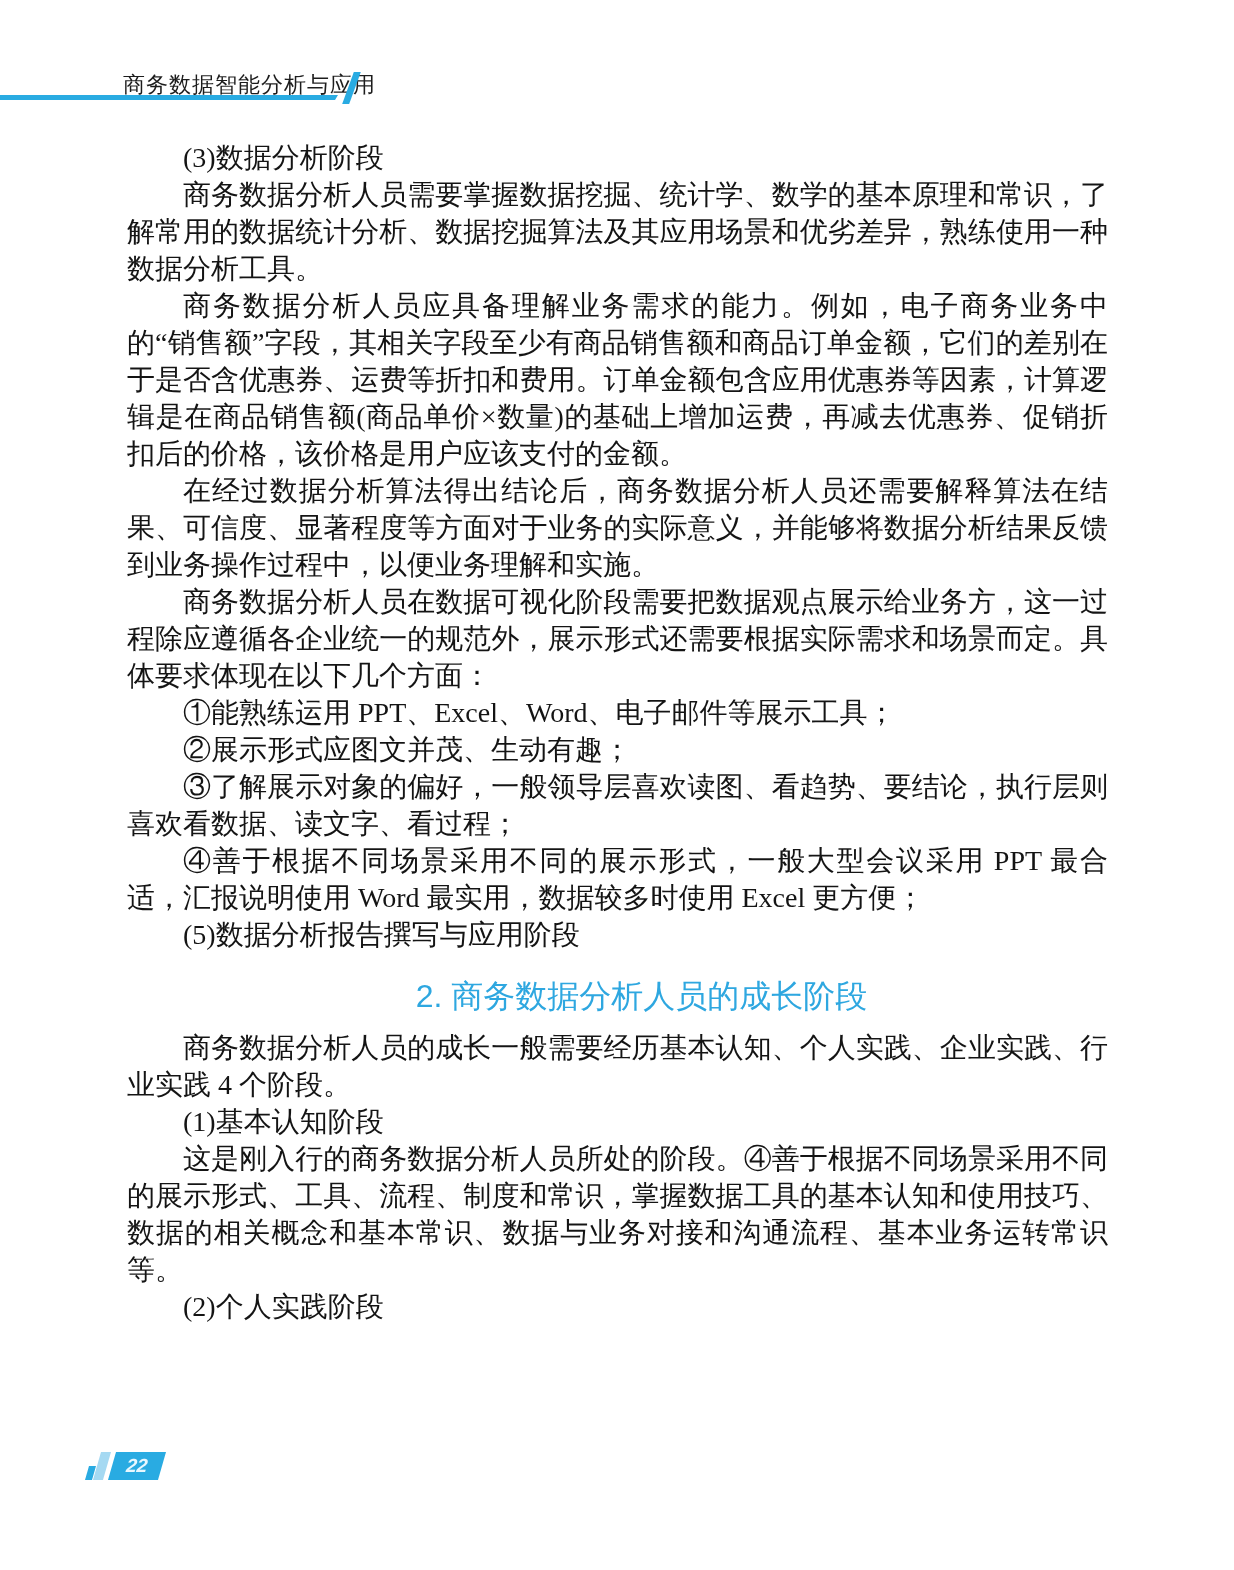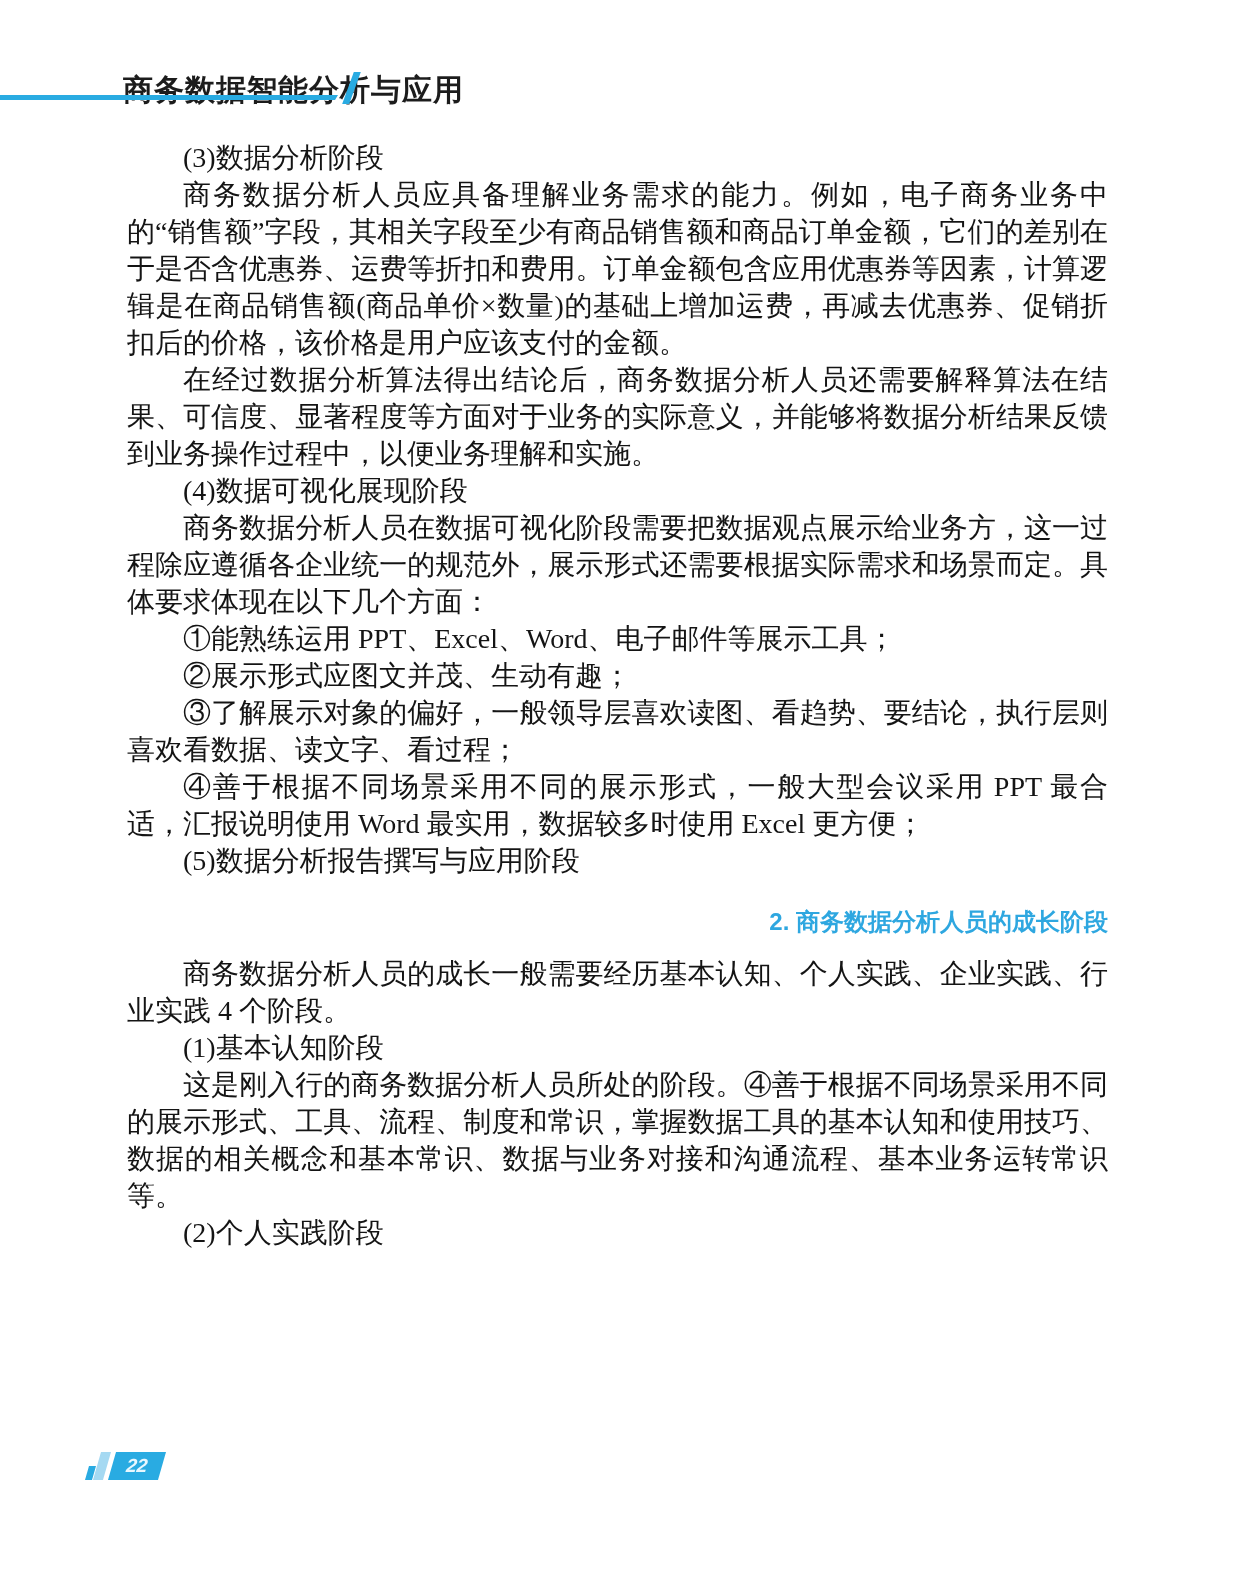--- a/index.html
+++ b/index.html
@@ -18,22 +18,22 @@
     overflow: hidden;
     font-family: "Liberation Serif", "DejaVu Serif", serif;
   }
 
   
   .header-title {
     position: absolute;
     left: 123px;
     top: 70px;
     font-family: "Liberation Sans", "DejaVu Sans", sans-serif;
-    font-weight: bold;
-    font-size: 30px;
+    font-weight: normal;
+    font-size: 22px;
     letter-spacing: 1px;
     color: #1c1c1c;
     white-space: nowrap;
   }
   .header-rule {
     position: absolute;
     left: 0;
     top: 95px;
     width: 338px;
     height: 5px;
@@ -62,26 +62,26 @@
     font-size: 28px;
     line-height: 37px;
     color: var(--text-color);
     text-align: justify;
     text-indent: 2em;
     font-family: "Liberation Serif", "DejaVu Serif", serif;
   }
   .content p.section-heading {
     margin: 28px 0 18px 0;
     font-family: "Liberation Sans", "DejaVu Sans", sans-serif;
-    font-weight: bold;
-    font-size: 24px;
+    font-weight: normal;
+    font-size: 32px;
     line-height: 30px;
     color: var(--heading-blue);
     text-indent: 48px;
-    text-align: right;
+    text-align: center;
   }
 
   
   .page-badge {
     position: absolute;
     left: 85px;
     top: 1452px;
     width: 90px;
     height: 28px;
   }
@@ -128,23 +128,23 @@
 <div>
 
   <div>
     <div class="header-title">商务数据智能分析与应用</div>
     <div class="header-rule"></div>
     <div class="header-slash"></div>
   </div>
 
   <div class="content">
       <p class="para">(3)数据分析阶段</p>
+      <p class="para">商务数据分析人员需要掌握数据挖掘、统计学、数学的基本原理和常识，了解常用的数据统计分析、数据挖掘算法及其应用场景和优劣差异，熟练使用一种数据分析工具。</p>
       <p class="para">商务数据分析人员应具备理解业务需求的能力。例如，电子商务业务中的“销售额”字段，其相关字段至少有商品销售额和商品订单金额，它们的差别在于是否含优惠券、运费等折扣和费用。订单金额包含应用优惠券等因素，计算逻辑是在商品销售额(商品单价×数量)的基础上增加运费，再减去优惠券、促销折扣后的价格，该价格是用户应该支付的金额。</p>
       <p class="para">在经过数据分析算法得出结论后，商务数据分析人员还需要解释算法在结果、可信度、显著程度等方面对于业务的实际意义，并能够将数据分析结果反馈到业务操作过程中，以便业务理解和实施。</p>
-      <p class="para">(4)数据可视化展现阶段</p>
       <p class="para">商务数据分析人员在数据可视化阶段需要把数据观点展示给业务方，这一过程除应遵循各企业统一的规范外，展示形式还需要根据实际需求和场景而定。具体要求体现在以下几个方面：</p>
       <p class="para">①能熟练运用 PPT、Excel、Word、电子邮件等展示工具；</p>
       <p class="para">②展示形式应图文并茂、生动有趣；</p>
       <p class="para">③了解展示对象的偏好，一般领导层喜欢读图、看趋势、要结论，执行层则喜欢看数据、读文字、看过程；</p>
       <p class="para">④善于根据不同场景采用不同的展示形式，一般大型会议采用 PPT 最合适，汇报说明使用 Word 最实用，数据较多时使用 Excel 更方便；</p>
       <p class="para">(5)数据分析报告撰写与应用阶段</p>
       <p class="section-heading">2. 商务数据分析人员的成长阶段</p>
       <p class="para">商务数据分析人员的成长一般需要经历基本认知、个人实践、企业实践、行业实践 4 个阶段。</p>
       <p class="para">(1)基本认知阶段</p>
       <p class="para">这是刚入行的商务数据分析人员所处的阶段。④善于根据不同场景采用不同的展示形式、工具、流程、制度和常识，掌握数据工具的基本认知和使用技巧、数据的相关概念和基本常识、数据与业务对接和沟通流程、基本业务运转常识等。</p>

